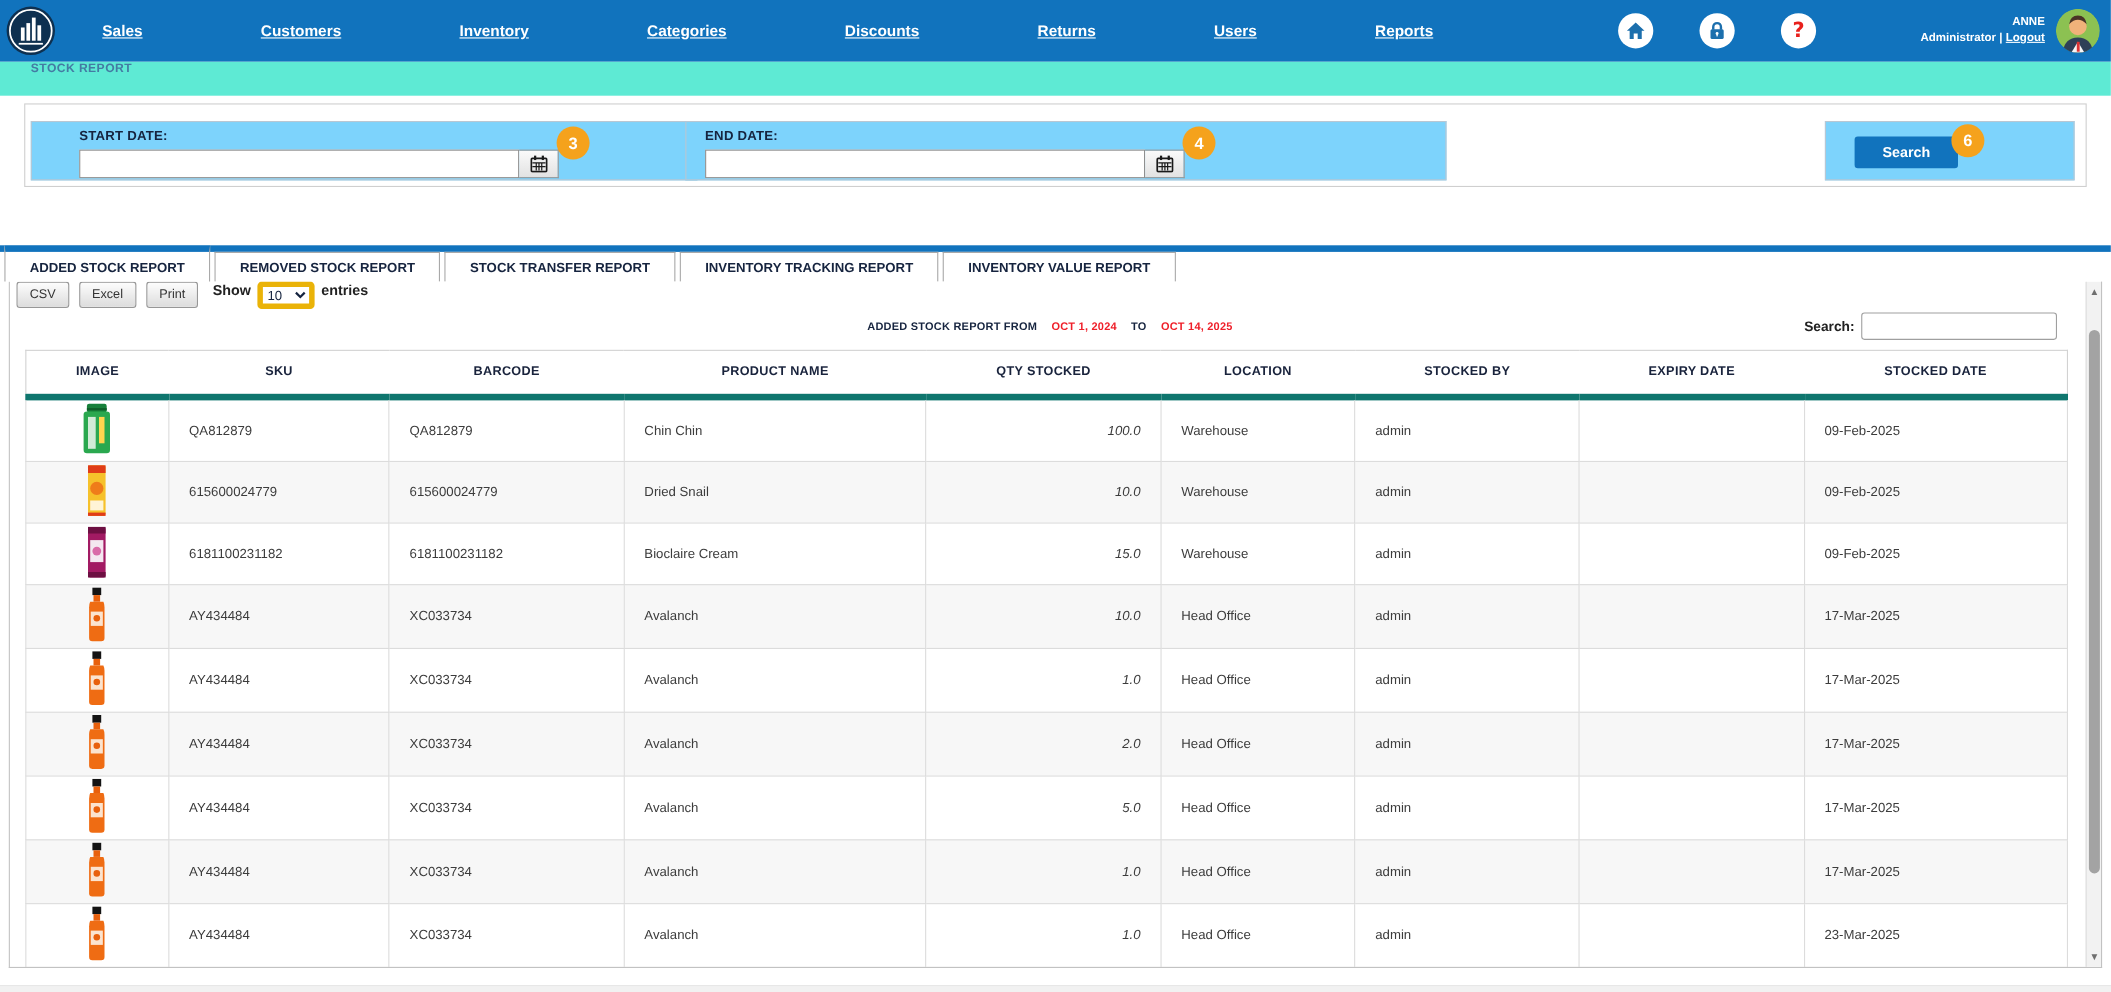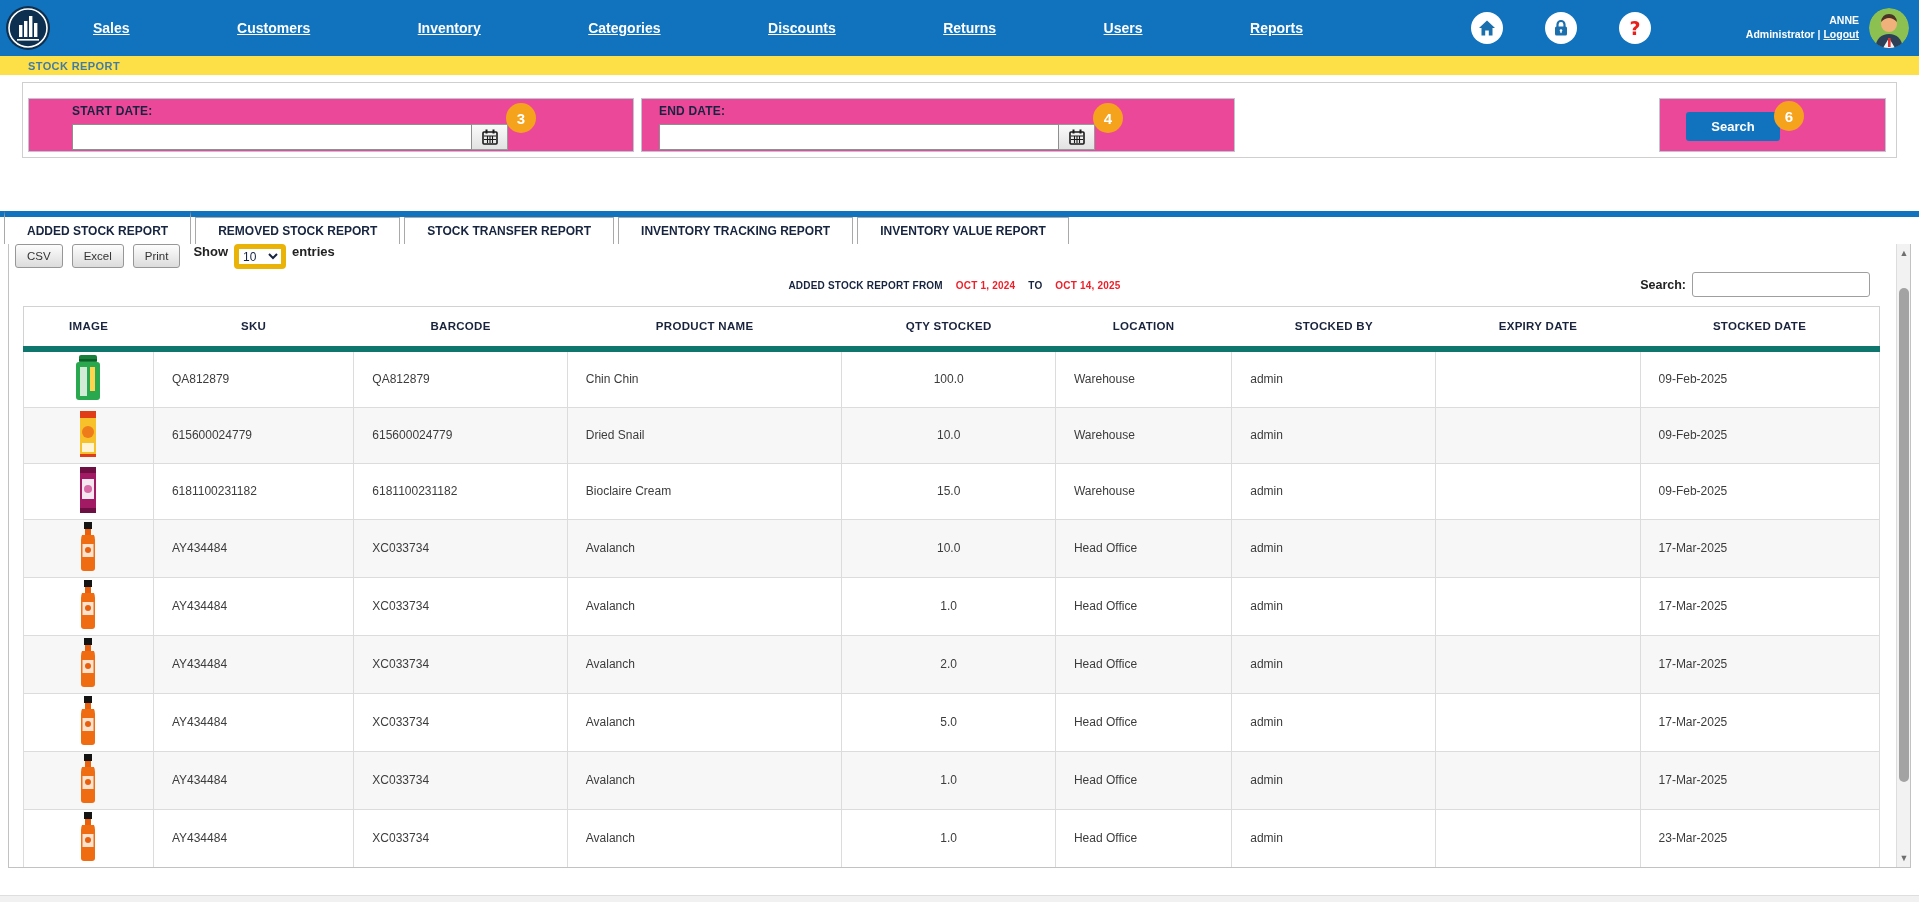--- a/index.html
+++ b/index.html
@@ -14,27 +14,27 @@
   .nav-icons { display:flex; gap:42px; margin-left:168px; }
   .nav-icon-circle { width:32px; height:32px; background:#fff; border-radius:50%;
                      display:flex; align-items:center; justify-content:center; cursor:pointer; }
   .help-glyph { color:#e8201c; font-weight:bold; font-size:19px; font-family:"DejaVu Sans", sans-serif; }
   .user-block { position:absolute; right:60px; top:14px; text-align:right; color:#fff;
                 font-size:10.5px; font-weight:bold; line-height:1.3; }
   .user-line2 span { text-decoration:underline; }
   .avatar { position:absolute; right:10px; top:8px; width:40px; height:40px; border-radius:50%; overflow:hidden; cursor:pointer; }
 
   
-  .breadcrumb-bar { height:19px; background:#fde047; display:flex; align-items:center; padding-left:28px; }
+  .breadcrumb-bar { height:31px; background:#5eead4; display:flex; padding-left:28px; }
   .breadcrumb-text { color:#447ba3; font-size:11px; font-weight:bold; letter-spacing:.4px; }
 
   
   .filter-panel { position:relative; margin:7px 22px 0 22px; height:76px;
                   border:1px solid #cfcfcf; background:#fff; }
-  .fbox { position:absolute; top:15px; height:54px; border:1px solid #b9c7d3; background:#ec4899; }
+  .fbox { position:absolute; top:15px; height:54px; border:1px solid #b9c7d3; background:#7dd3fc; }
   .fbox-label { position:absolute; top:5px; font-size:12px; font-weight:bold; color:#16243f; letter-spacing:.2px; }
   .date-wrap { position:absolute; top:25px; display:flex; }
   .date-input { width:400px; height:26px; border:1px solid #8f8f8f; background:#fff; padding:0 6px; font-size:12px; }
   .cal-btn { width:36px; height:26px; border:1px solid #9a9a9a; border-left:none; cursor:pointer;
              background:linear-gradient(#fafafa,#e2e2e2); display:flex; align-items:center; justify-content:center; }
   .badge { position:absolute; width:30px; height:30px; border-radius:50%; background:#f5a21c; color:#fff;
            font-size:15px; font-weight:bold; display:flex; align-items:center; justify-content:center; z-index:3; }
   .loc-select { position:absolute; top:25px; width:167px; height:26px; border:1px solid #8f8f8f;
                 font-size:12px; color:#16243f; background:#fff; padding-left:4px; }
   .search-btn { position:absolute; left:26px; top:13px; width:94px; height:29px; background:#1173bd; color:#fff;
@@ -65,21 +65,21 @@
 
   .report-title { height:24px; text-align:center; font-size:10px; font-weight:bold; color:#16243f; letter-spacing:.2px; }
   .report-title .red { color:#ef1f29; margin:0 10px; }
 
   
   .stock-table { width:calc(100% - 44px); margin:2px 30px 0 14px; border-collapse:collapse; border:1px solid #d2d2d2; }
   .stock-table th { height:42px; font-size:11.5px; font-weight:bold; color:#19233c; letter-spacing:.3px;
                     border-bottom:6px solid #0f766e; background:#fff; cursor:pointer; }
   .stock-table td { height:56px; font-size:12px; color:#3c3c3c; border:1px solid #dcdcdc; padding:2px 18px; }
   .stock-table td.c-img { text-align:center; padding:2px 4px; }
-  .stock-table td.c-qty { text-align:center; }
+  .stock-table td.c-qty { text-align:right;font-style:italic; }
   .stock-table tr.stripe td { background:#f7f7f7; }
 
   
   .vscroll { position:absolute; top:0; right:0; width:14px; height:100%; background:#f2f2f2; border-left:1px solid #ddd; }
   .vscroll .arrow { position:absolute; left:0; width:14px; height:14px; color:#6f6f6f; font-size:9px;
                     display:flex; align-items:center; justify-content:center; cursor:pointer; }
   .vscroll .arrow.up { top:2px; }
   .vscroll .arrow.down { bottom:2px; }
   .vscroll .thumb { position:absolute; left:2px; top:44px; width:10px; height:494px; background:#a3a3a3; border-radius:6px; cursor:grab; }
 
@@ -162,21 +162,21 @@
           <rect x="1" y="3" width="14" height="12" rx="1" fill="none" stroke="#1a1a1a" stroke-width="1.6"></rect>
           <rect x="3.5" y="0.5" width="2" height="4" fill="#1a1a1a"></rect>
             <rect x="10.5" y="0.5" width="2" height="4" fill="#1a1a1a"></rect>
           <path d="M2 7 H14 M5.5 7 V14 M8 7 V14 M10.5 7 V14 M2 10.5 H14" stroke="#1a1a1a" stroke-width="1.1"></path>
         </svg>
       </button>
     </div>
     <div class="badge" style="left:477px; top:4px;">3</div>
   </div>
 
-  <div class="fbox" style="left:618px; width:594px;">
+  <div class="fbox" style="left:600px; width:692px;">
     <span class="fbox-label" style="left:17px;">END DATE:</span>
     <div class="date-wrap" style="left:17px;">
       <input class="date-input" value="" style="">
       <button class="cal-btn">
         <svg width="16" height="16" viewBox="0 0 16 16">
           <rect x="1" y="3" width="14" height="12" rx="1" fill="none" stroke="#1a1a1a" stroke-width="1.6"></rect>
           <rect x="3.5" y="0.5" width="2" height="4" fill="#1a1a1a"></rect>
             <rect x="10.5" y="0.5" width="2" height="4" fill="#1a1a1a"></rect>
           <path d="M2 7 H14 M5.5 7 V14 M8 7 V14 M10.5 7 V14 M2 10.5 H14" stroke="#1a1a1a" stroke-width="1.1"></path>
         </svg>

